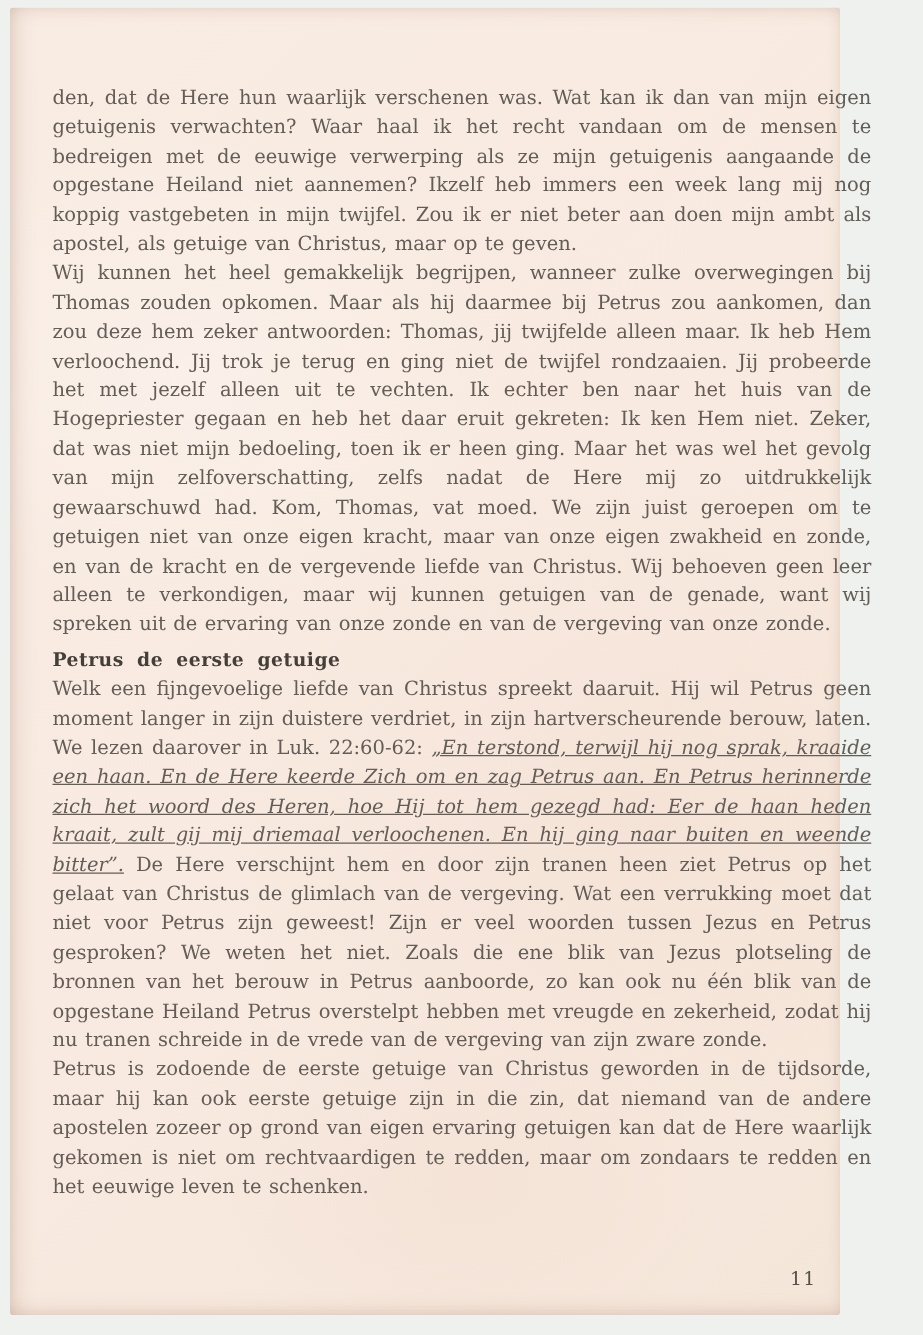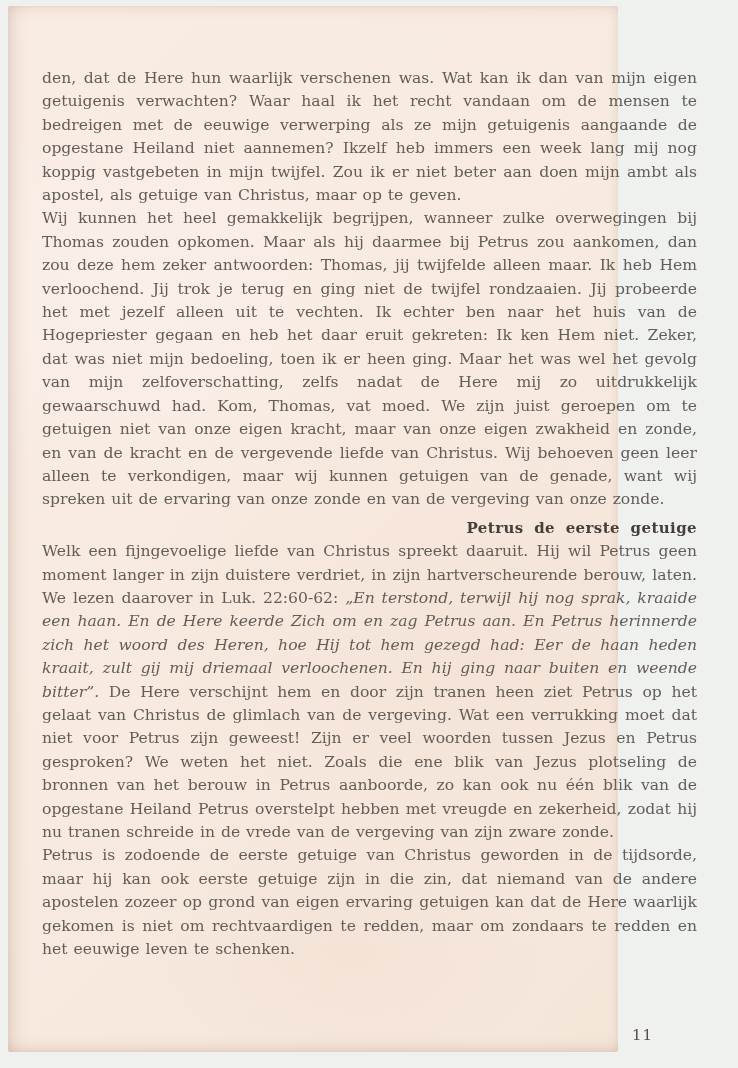--- a/index.html
+++ b/index.html
@@ -16,21 +16,21 @@
     font-family:"DejaVu Serif","Liberation Serif",serif;
     overflow:hidden;
     position:relative;
   }
   .scan-wrap{
     position:absolute;inset:0;
   }
   .book-page{
     position:absolute;
     left:8px;top:6px;
-    width:610px;height:1046px;
+    width:664px;height:1046px;
     background:
       radial-gradient(ellipse 420px 320px at 22% 28%, rgba(255,255,255,0.28), transparent 62%),
       radial-gradient(ellipse 520px 420px at 76% 62%, rgba(240,213,198,0.30), transparent 66%),
       radial-gradient(ellipse 300px 200px at 55% 90%, rgba(238,210,196,0.25), transparent 70%),
       linear-gradient(135deg,#f9ece3 0%,#f8eae0 52%,#f5e6da 100%);
     box-shadow:
       inset 14px 0 20px -14px rgba(170,130,110,0.40),
       inset -8px 0 14px -10px rgba(170,130,110,0.22),
       inset 0 10px 16px -12px rgba(170,130,110,0.30),
       inset 0 -12px 16px -12px rgba(170,130,110,0.35);
@@ -43,38 +43,37 @@
     color:var(--body-text);
     font-size:15.6px;
     line-height:23.4px;
     word-spacing:1px;
   }
   p.body-paragraph{
     margin:0;
     text-align:justify;
   }
   .run{font-style:normal;}
-  .run.italic{font-style:italic;}
+  .run.italic{font-style:italic;text-decoration:underline;}
   .section-heading{
     margin:5px 0 0 0;
     font-size:15px;
     line-height:23.4px;
     font-weight:bold;
-    text-align:right;
+    text-align:left;
     letter-spacing:0.4px;
     word-spacing:5px;
     color:var(--heading-text);
   }
   .page-number{
     position:absolute;
     left:624px;top:1008px;
     font-size:15px;
     letter-spacing:1px;
     color:#56504a;
-    margin-top:12px;
   }
 </style>
 </head>
 <body>
 
 <div class="scan-wrap">
   <div class="book-page">
     <div class="text-column">
         <p class="body-paragraph"><span class="run">den, dat de Here hun waarlijk verschenen was. Wat kan ik dan van mijn eigen getuigenis verwachten? Waar haal ik het recht vandaan om de mensen te bedreigen met de eeuwige verwerping als ze mijn getuigenis aangaande de opgestane Heiland niet aannemen? Ikzelf heb immers een week lang mij nog koppig vastgebeten in mijn twijfel. Zou ik er niet beter aan doen mijn ambt als apostel, als getuige van Christus, maar op te geven.</span></p>
         <p class="body-paragraph"><span class="run">Wij kunnen het heel gemakkelijk begrijpen, wanneer zulke overwegingen bij Thomas zouden opkomen. Maar als hij daarmee bij Petrus zou aankomen, dan zou deze hem zeker antwoorden: Thomas, jij twijfelde alleen maar. Ik heb Hem verloochend. Jij trok je terug en ging niet de twijfel rondzaaien. Jij probeerde het met jezelf alleen uit te vechten. Ik echter ben naar het huis van de Hogepriester gegaan en heb het daar eruit gekreten: Ik ken Hem niet. Zeker, dat was niet mijn bedoeling, toen ik er heen ging. Maar het was wel het gevolg van mijn zelfoverschatting, zelfs nadat de Here mij zo uitdrukkelijk gewaarschuwd had. Kom, Thomas, vat moed. We zijn juist geroepen om te getuigen niet van onze eigen kracht, maar van onze eigen zwakheid en zonde, en van de kracht en de vergevende liefde van Christus. Wij behoeven geen leer alleen te verkondigen, maar wij kunnen getuigen van de genade, want wij spreken uit de ervaring van onze zonde en van de vergeving van onze zonde.</span></p>

